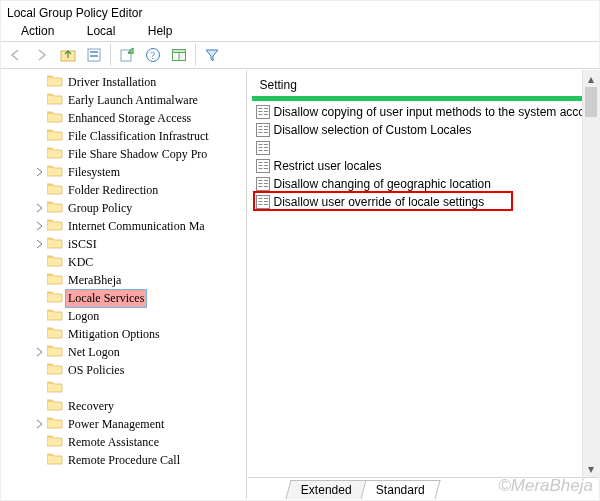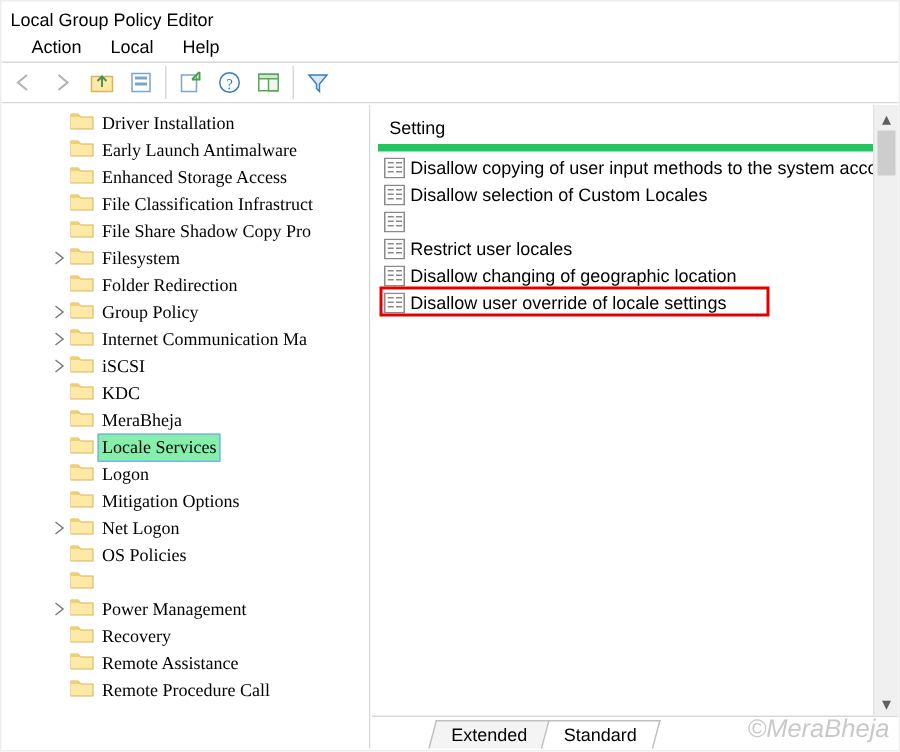--- a/index.html
+++ b/index.html
@@ -16,21 +16,21 @@
     border: 1px solid #eee;
   }
   .titlebar {
     padding: 5px 6px 2px 6px;
     font-size: 12px;
   }
   .menubar {
     padding: 2px 6px 3px 20px;
     font-size: 12px;
   }
-  .menubar span { margin-right: 16px; }
+  .menubar span { margin-right: 29px; }
   .toolbar {
     border-top: 1px solid #d8d8d8;
     border-bottom: 1px solid #d8d8d8;
     background: #fff;
     height: 28px;
     display: flex;
     align-items: center;
     padding: 0 2px;
   }
   .tbtn {
@@ -74,21 +74,21 @@
   .folder-icon {
     flex: none;
     display: inline-block;
   }
   .node-label {
     padding: 1px 2px;
     border: 1px solid transparent;
     margin-left: 2px;
   }
   .node.selected .node-label {
-    background: #86efac;
+    background: #fca5a5;
     border: 1px solid #7bb4e3;
   }
   .right-pane {
     flex: 1;
     display: flex;
     flex-direction: column;
     border-left: 1px solid #fff;
     position: relative;
   }
   .grid-header {
@@ -419,36 +419,36 @@
             </svg></span>
           <span class="node-label">OS Policies</span>
         </div>
         <div class="node">
           <span class="expander"></span>
           <span class="folder-icon"><svg width="16" height="14">
               <use href="#folder-svg"></use>
             </svg></span>
         </div>
         <div class="node">
+          <span class="expander"></span>
+          <span class="folder-icon"><svg width="16" height="14">
+              <use href="#folder-svg"></use>
+            </svg></span>
+          <span class="node-label">Recovery</span>
+        </div>
+        <div class="node">
           <span class="expander">
             <svg width="9" height="10">
               <use href="#chev-right"></use>
             </svg>
           </span>
           <span class="folder-icon"><svg width="16" height="14">
               <use href="#folder-svg"></use>
             </svg></span>
           <span class="node-label">Power Management</span>
-        </div>
-        <div class="node">
-          <span class="expander"></span>
-          <span class="folder-icon"><svg width="16" height="14">
-              <use href="#folder-svg"></use>
-            </svg></span>
-          <span class="node-label">Recovery</span>
         </div>
         <div class="node">
           <span class="expander"></span>
           <span class="folder-icon"><svg width="16" height="14">
               <use href="#folder-svg"></use>
             </svg></span>
           <span class="node-label">Remote Assistance</span>
         </div>
         <div class="node">
           <span class="expander"></span>

